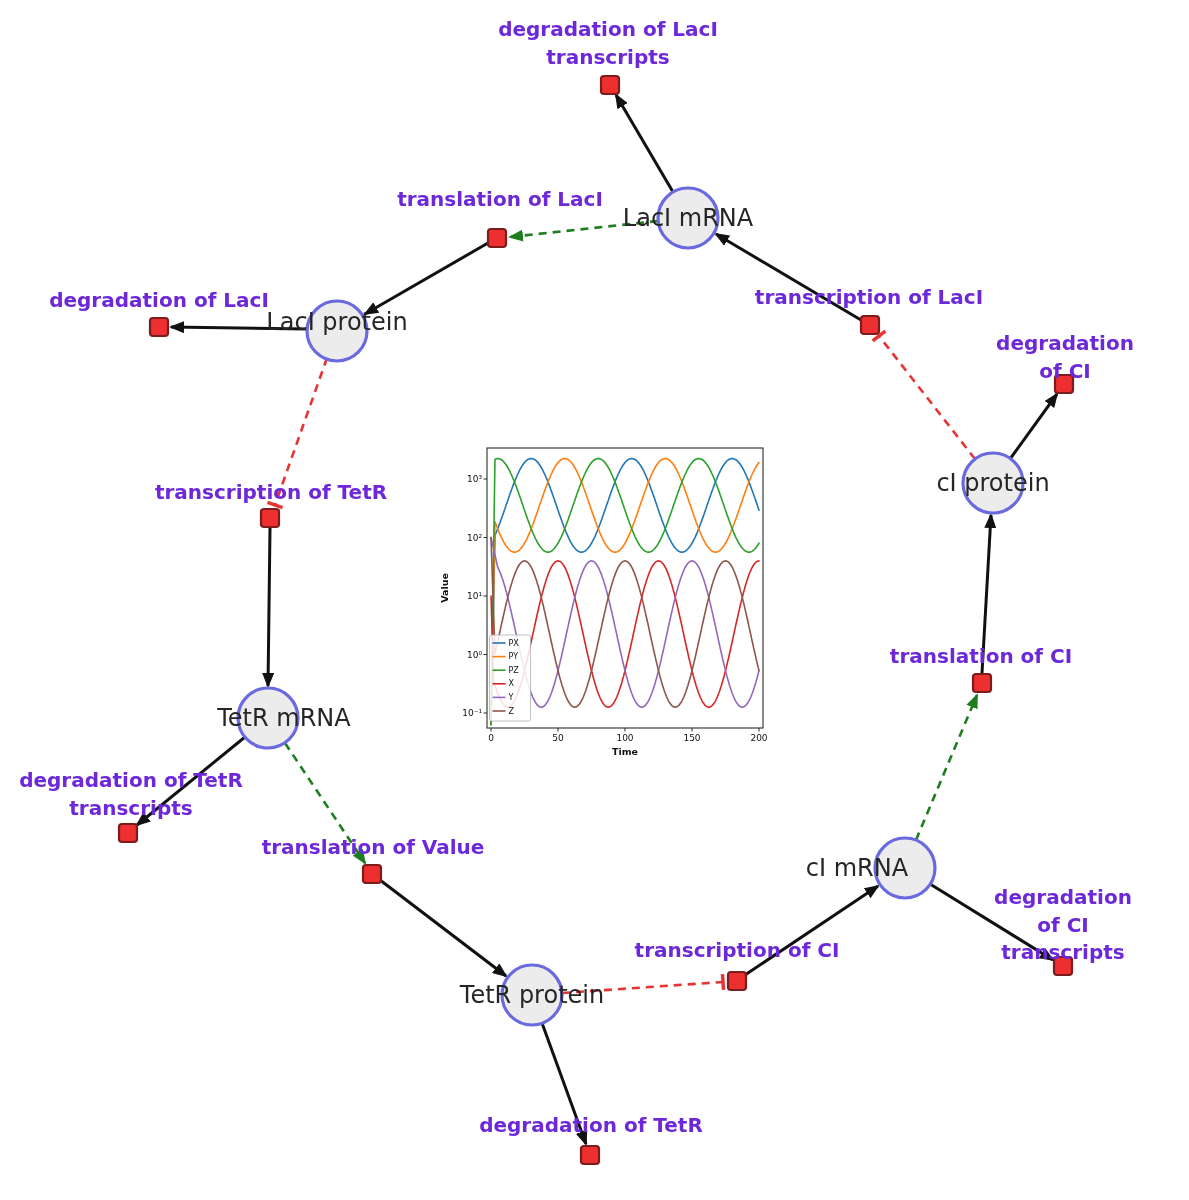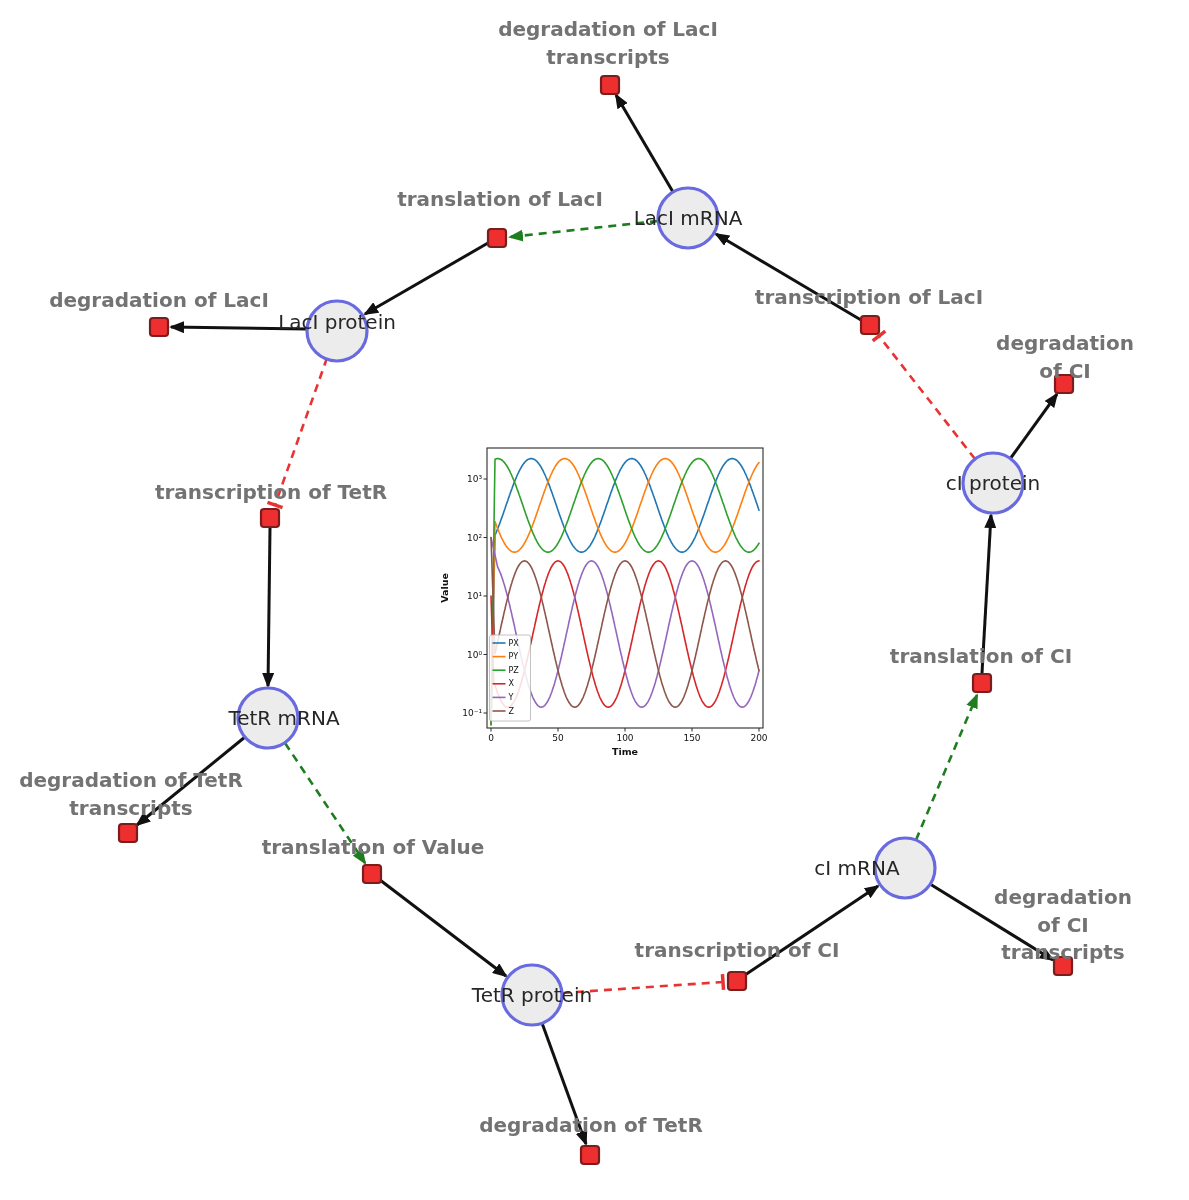--- a/index.html
+++ b/index.html
@@ -9,22 +9,22 @@
   
   .edge{fill:none;}
   .edge-production,.edge-consumption{stroke:#111111;stroke-width:3;}
   .edge-modifier{stroke:#1e7d1e;stroke-width:2.6;stroke-dasharray:8 6;}
   .edge-inhibition{stroke:#e83333;stroke-width:2.6;stroke-dasharray:8 6;}
   
   .species-node{fill:#ececec;stroke:#6a6ae0;stroke-width:3.2;}
   .reaction-node{fill:#ee2f2f;stroke:#7c1d1d;stroke-width:2.2;}
   
   #label-layer div{position:absolute;transform:translate(-50%,-50%);white-space:pre-line;text-align:center;}
-  .species-label{font-size:20px;font-weight:400;color:#262626;}
-  .reaction-label{font-size:20px;font-weight:700;color:#737373;line-height:1.38;}
+  .species-label{font-size:24px;font-weight:400;color:#262626;}
+  .reaction-label{font-size:20px;font-weight:700;color:#6d28d9;line-height:1.38;}
   
   #chart{position:absolute;left:420px;top:438px;}
   .plot-frame{fill:none;stroke:#2b2b2b;stroke-width:1.1;}
   .tick{stroke:#2b2b2b;stroke-width:1;}
   .ticklabel{font-size:9px;fill:#111111;}
   .axislabel{font-size:9.5px;font-weight:700;fill:#111111;}
   .legend-box{fill:#ffffff;fill-opacity:.85;stroke:#b3b3b3;stroke-width:.8;}
   .legend-label{font-size:8px;fill:#111111;}
   .legend-swatch{stroke-width:1.6;}
   .curve{fill:none;stroke-width:1.6;stroke-linejoin:round;stroke-linecap:round;}

